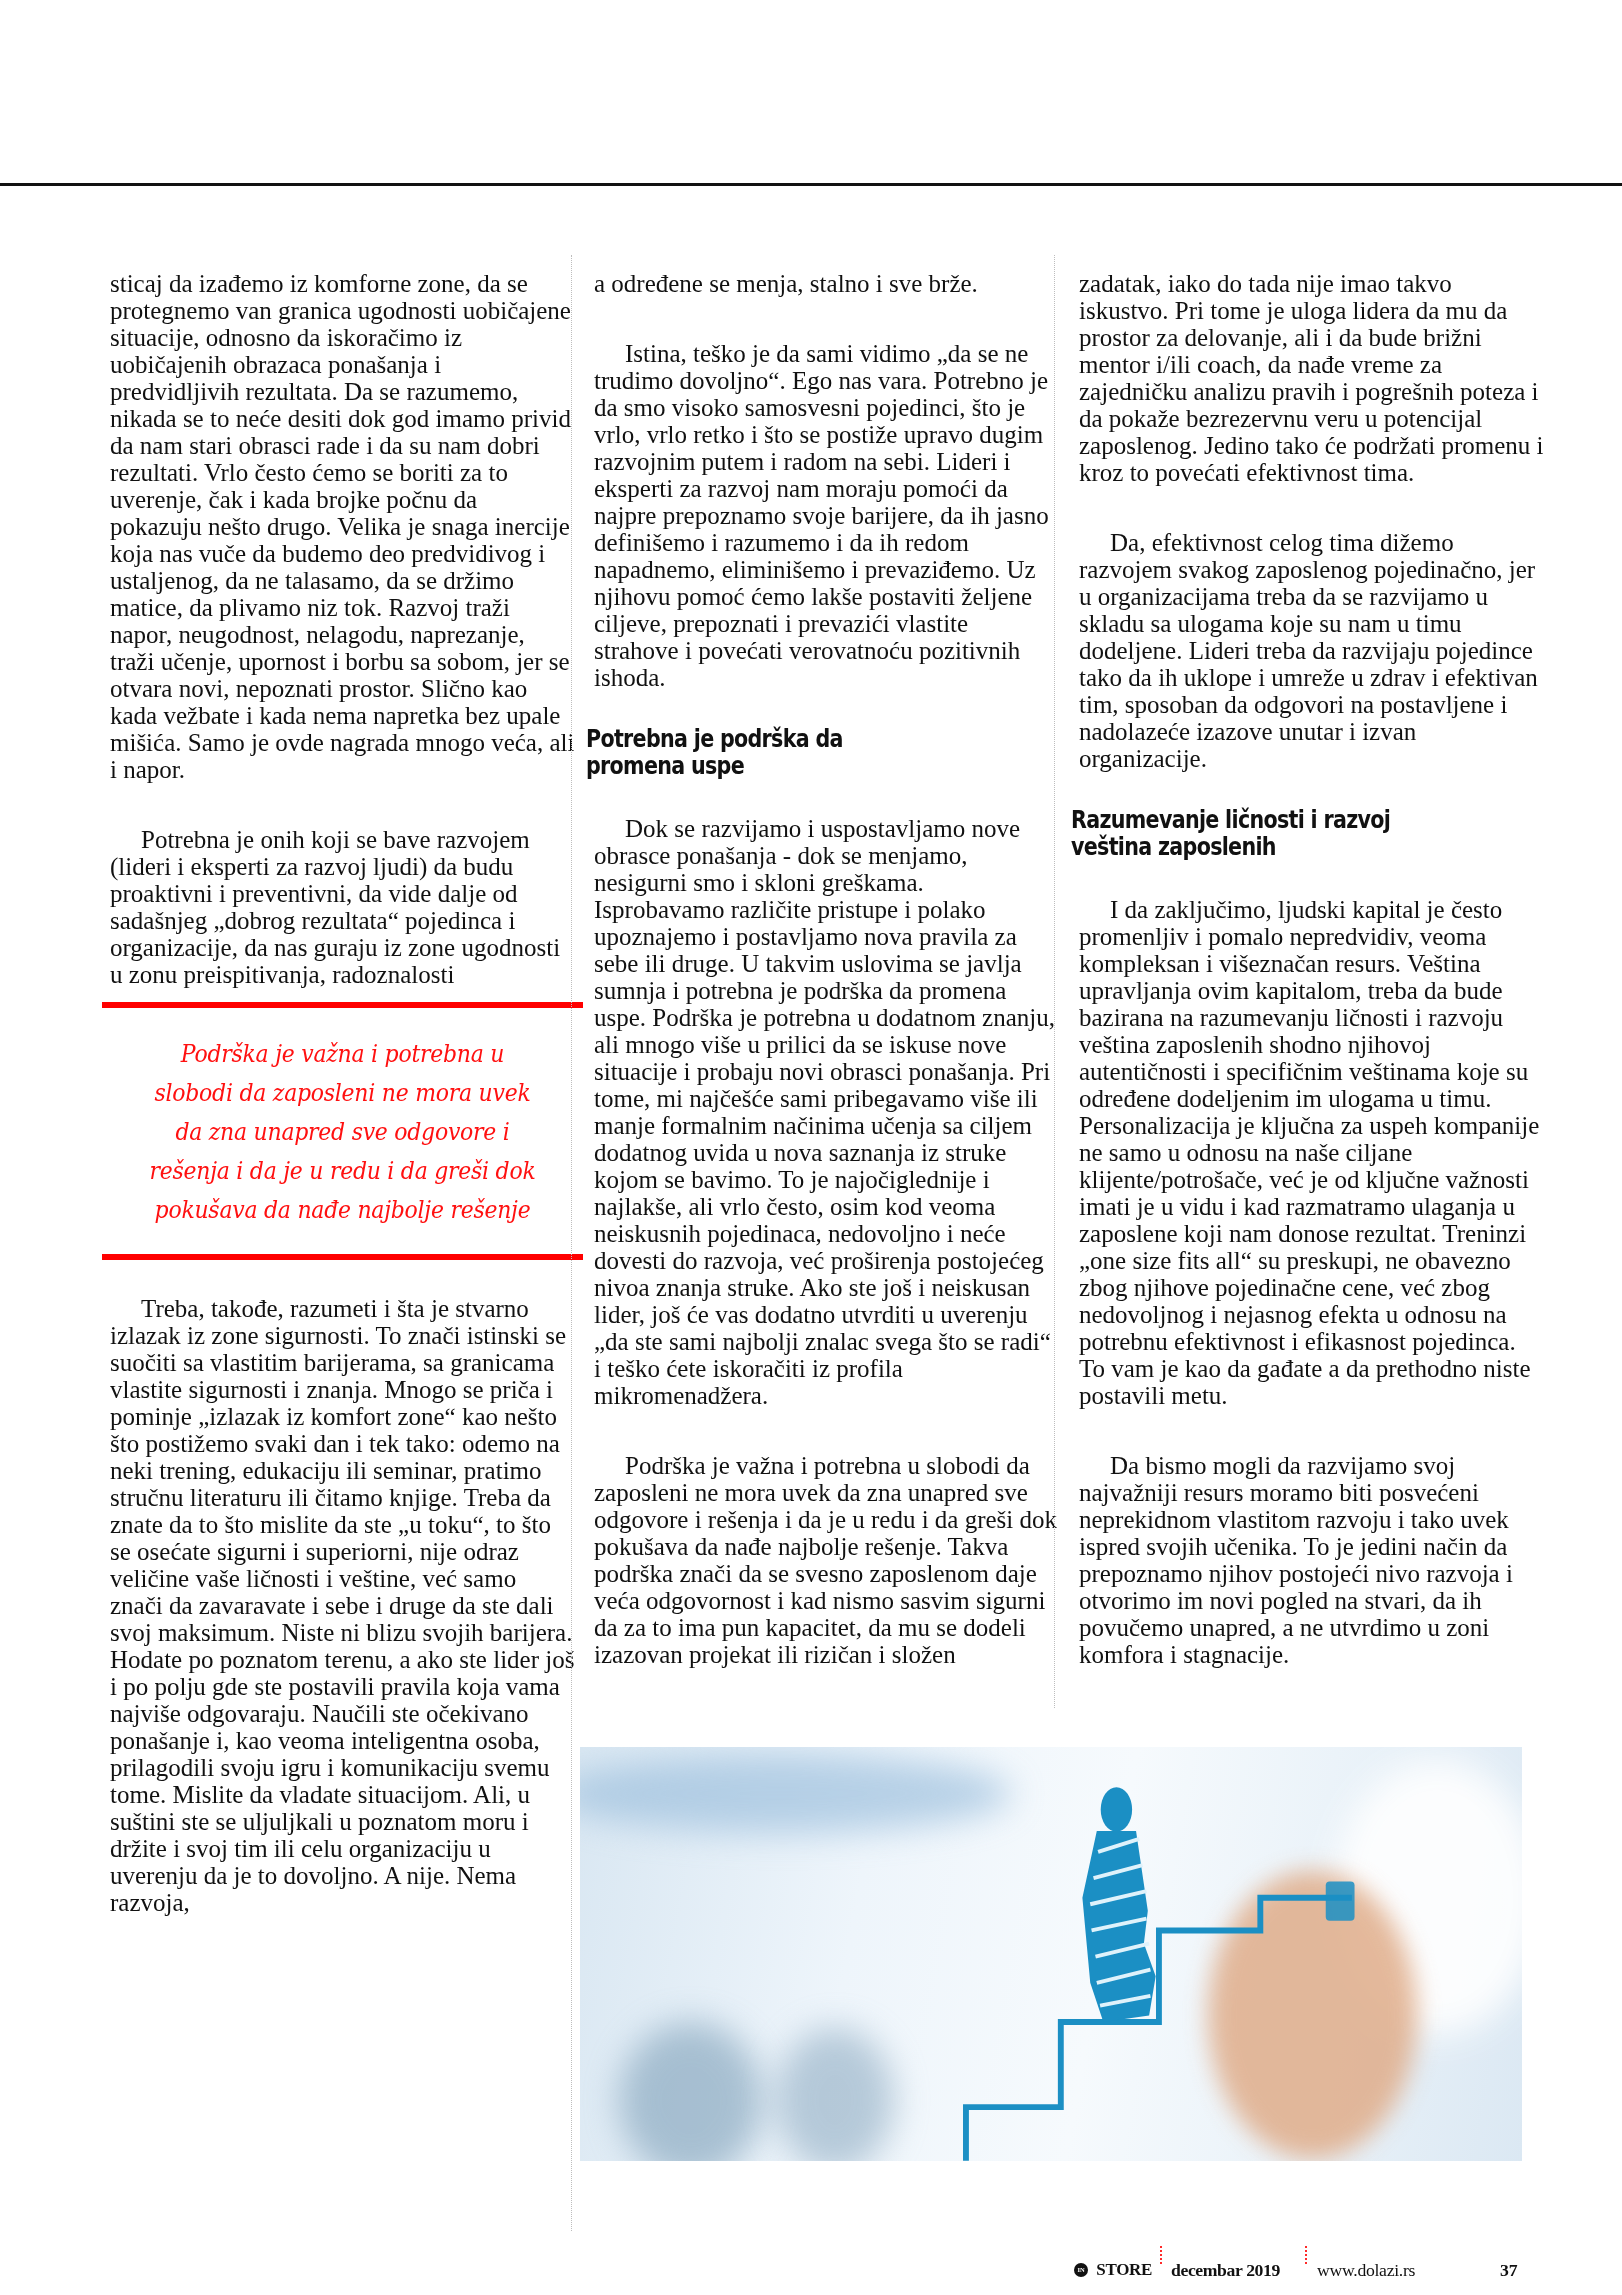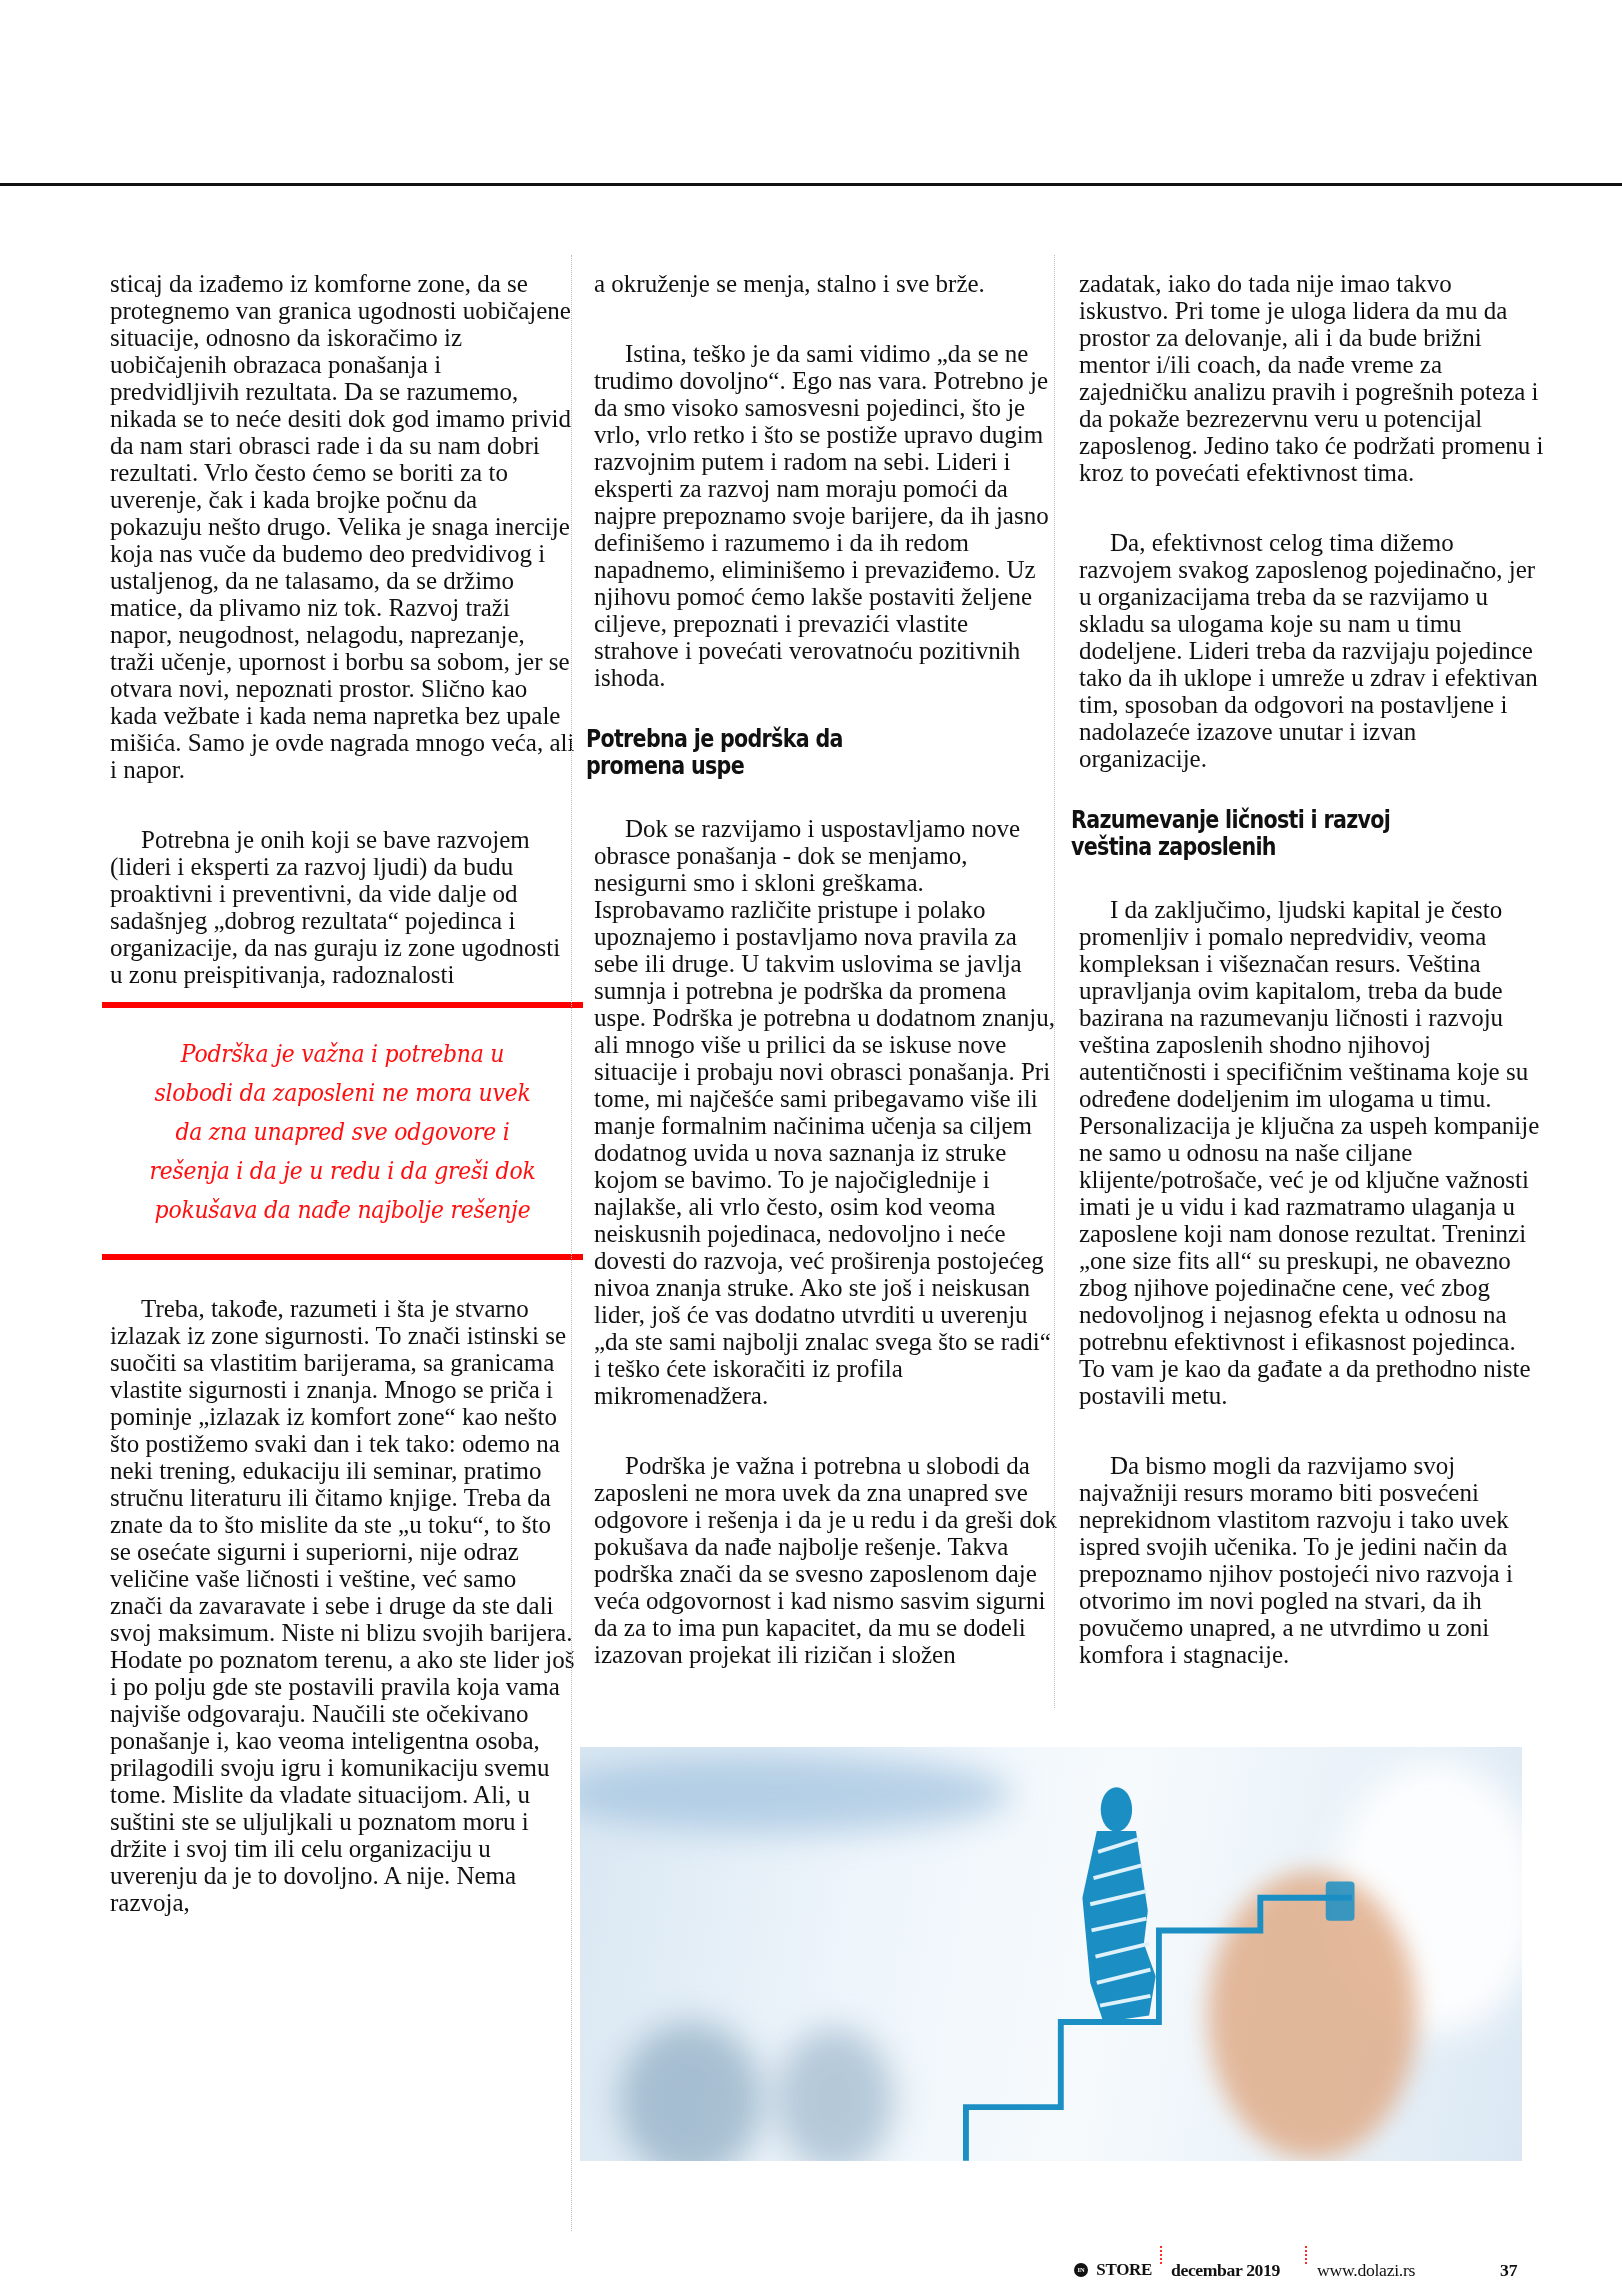--- a/index.html
+++ b/index.html
@@ -53,21 +53,21 @@
     <div class="pq-text">Podrška je važna i potrebna u slobodi da zaposleni ne mora uvek  da zna unapred sve odgovore i rešenja i da je u redu i da greši dok pokušava da nađe najbolje rešenje</div>
     <div class="pq-rule"></div>
   </div>
   <div class="gap"></div>
   <p class="indent">Treba, takođe, razumeti i šta je stvarno izlazak iz zone sigurnosti. To znači istinski se suočiti sa vlastitim barijerama, sa granicama vlastite sigurnosti i znanja. Mnogo se priča i pominje „izlazak iz komfort zone“ kao nešto što postižemo svaki dan i tek tako: odemo na neki trening, edukaciju ili seminar, pratimo stručnu literaturu ili čitamo knjige. Treba da znate da to što mislite da ste „u toku“, to što se osećate sigurni i superiorni, nije odraz veličine vaše ličnosti i veštine, već samo znači da zavaravate i sebe i druge da ste dali svoj maksimum. Niste ni blizu svojih barijera. Hodate po poznatom terenu, a ako ste lider još i po polju gde ste postavili pravila koja vama najviše odgovaraju. Naučili ste očekivano ponašanje i, kao veoma inteligentna osoba, prilagodili svoju igru i komunikaciju svemu tome. Mislite da vladate situacijom. Ali, u suštini ste se uljuljkali u poznatom moru i držite i svoj tim ili celu organizaciju u uverenju da je to dovoljno. A nije. Nema razvoja,</p>
 </div>
 
 <div class="col-sep sep-1"></div>
 
 <div class="col col-mid">
-  <p>a okruženje se menja, stalno i sve brže.</p>
+  <p>a određene se menja, stalno i sve brže.</p>
   <div class="gap"></div>
   <p class="indent">Istina, teško je da sami vidimo „da se ne trudimo dovoljno“. Ego nas vara. Potrebno je da smo visoko samosvesni pojedinci, što je vrlo, vrlo retko i što se postiže upravo dugim razvojnim putem i radom na sebi. Lideri i eksperti za razvoj nam moraju pomoći da najpre prepoznamo svoje barijere, da ih jasno definišemo i razumemo i da ih redom napadnemo, eliminišemo i prevaziđemo. Uz njihovu pomoć ćemo lakše postaviti željene ciljeve, prepoznati i prevazići vlastite strahove i povećati verovatnoću pozitivnih ishoda.</p>
   <div class="gap"></div>
   <h2 class="subhead" style="white-space:normal; width:366px;">Potrebna je podrška da promena uspe</h2>
   <div class="gap"></div>
   <p class="indent">Dok se razvijamo i uspostavljamo nove obrasce ponašanja - dok se menjamo, nesigurni smo i skloni greškama. Isprobavamo različite pristupe i polako upoznajemo i postavljamo nova pravila za sebe ili druge. U takvim uslovima se javlja sumnja i potrebna je podrška da promena uspe. Podrška je potrebna u dodatnom znanju, ali mnogo više u prilici da se iskuse nove situacije i probaju novi obrasci ponašanja. Pri tome, mi najčešće sami pribegavamo više ili manje formalnim načinima učenja sa ciljem dodatnog uvida u nova saznanja iz struke kojom se bavimo. To je najočiglednije i najlakše, ali vrlo često, osim kod veoma neiskusnih pojedinaca, nedovoljno i neće dovesti do razvoja, već proširenja postojećeg nivoa znanja struke. Ako ste još i neiskusan lider, još će vas dodatno utvrditi u uverenju „da ste sami najbolji znalac svega što se radi“ i teško ćete iskoračiti iz profila mikromenadžera.</p>
   <div class="gap"></div>
   <p class="indent">Podrška je važna i potrebna u slobodi da zaposleni ne mora uvek  da zna unapred sve odgovore i rešenja i da je u redu i da greši dok pokušava da nađe najbolje rešenje. Takva podrška znači da se svesno zaposlenom daje veća odgovornost i kad nismo sasvim sigurni da za to ima pun kapacitet, da mu se dodeli izazovan projekat ili rizičan i složen</p>
 </div>
 

